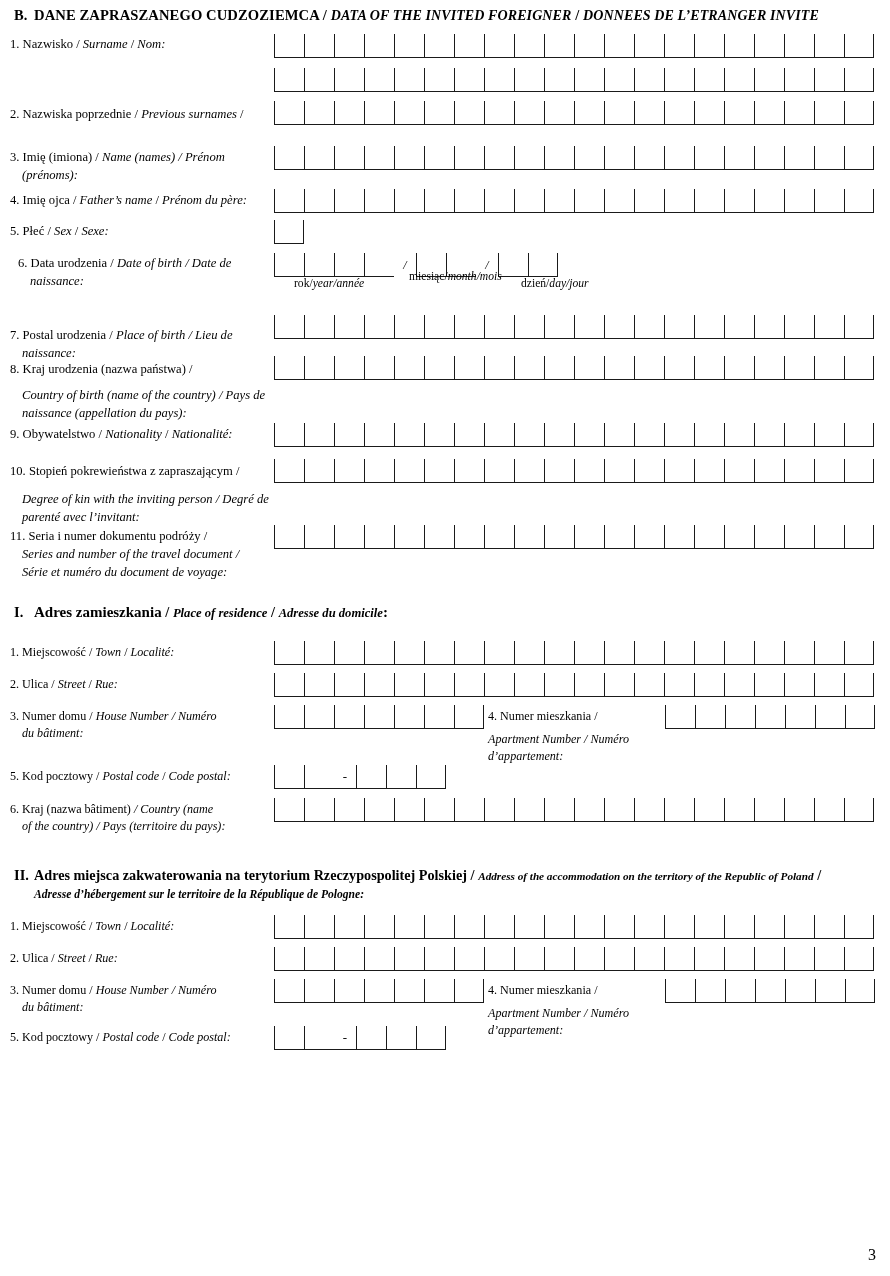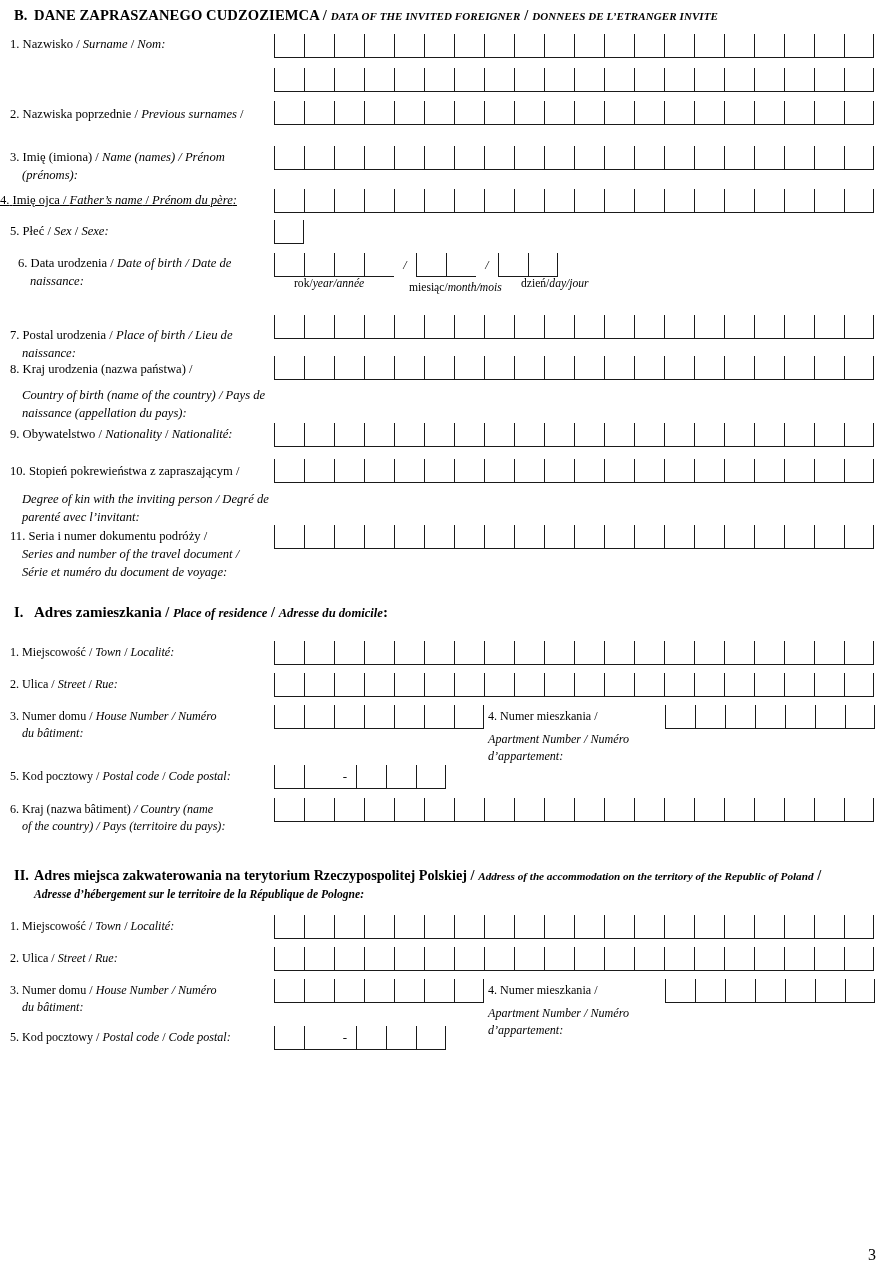--- a/index.html
+++ b/index.html
@@ -26,21 +26,21 @@
     margin: 0;
   }
   .section-head .letter { width: 34px; flex: none; padding-left: 14px; }
   .section-head .htext { flex: 1; padding-right: 8px; }
   .section-head .pl { font-style: normal; }
   .section-head .sep { font-style: normal; font-weight: bold; }
   .section-head .it { font-style: italic; }
 
   .head-b { position:absolute; left:0; top:6px; width:890px; }
   .head-b .htext { font-size: 14.6px; letter-spacing: .1px; }
-  .head-b .it { font-size: 11px; }
+  .head-b .it { font-size: 14px; }
 
   .head-i  { position:absolute; left:0; top:603px; width:890px; }
   .head-i .pl { font-size: 15px; }
   .head-i .it { font-size: 12.6px; }
 
   .head-ii { position:absolute; left:0; top:866px; width:890px; }
   .head-ii .pl { font-size: 14.2px; }
   .head-ii .it { font-size: 11.2px; }
   .head-ii .line2 { display:block; font-style: italic; font-size: 11.6px; font-weight: bold; margin-top: 3px;}
 
@@ -198,21 +198,21 @@
       <div class="cell" style="width: 30px;"></div>
       <div class="cell" style="width: 30px;"></div>
       <div class="cell" style="width: 30px;"></div>
       <div class="cell" style="width: 30px;"></div>
       <div class="cell" style="width: 30px;"></div>
       <div class="cell" style="width: 30px;"></div>
       <div class="cell" style="width: 30px;"></div>
       <div class="cell last" style="width: 30px;"></div>
     </div>
 
-  <div class="lbl" style="left:0; top:192px;text-decoration:underline;">
+  <div class="lbl" style="left:10px; top:192px;">
     <span>4.</span>
     <span>Imię ojca</span><span> / </span><span class="i">Father’s name</span><span> / </span><span class="i">Prénom du père</span><span class="i">:</span>
   </div>
   <div class="boxrow" id="r-father" style="left:274px; top:189px;">
       <div class="cell" style="width: 30px;"></div>
       <div class="cell" style="width: 30px;"></div>
       <div class="cell" style="width: 30px;"></div>
       <div class="cell" style="width: 30px;"></div>
       <div class="cell" style="width: 30px;"></div>
       <div class="cell" style="width: 30px;"></div>
@@ -252,21 +252,21 @@
       <div class="sep-slash">/</div>
       <div class="cell" style="width: 30px;"></div>
       <div class="cell" style="width: 30px;"></div>
       <div class="sep-slash">/</div>
       <div class="cell" style="width: 30px;"></div>
       <div class="cell last" style="width: 30px;"></div>
     </div>
   <div class="datecap" style="left:294px; top:277px;">
     <span>rok/</span><span class="i">year/</span><span class="i">année</span>
   </div>
-  <div class="datecap" style="left:409px; top:281px;">
+  <div class="datecap" style="left:409px; top:270px;">
     <span>miesiąc/</span><span class="i">month/</span><span class="i">mois</span>
   </div>
   <div class="datecap" style="left:521px; top:277px;">
     <span>dzień/</span><span class="i">day/</span><span class="i">jour</span>
   </div>
 
   <div class="lbl" style="left:10px; top:327px; width:262px;">
     <span>7.</span>
     <span>Postal urodzenia</span><span> / </span><span class="i">Place of birth</span> <span class="i">/ Lieu de</span><span class="ind i">naissance:</span>
   </div>

